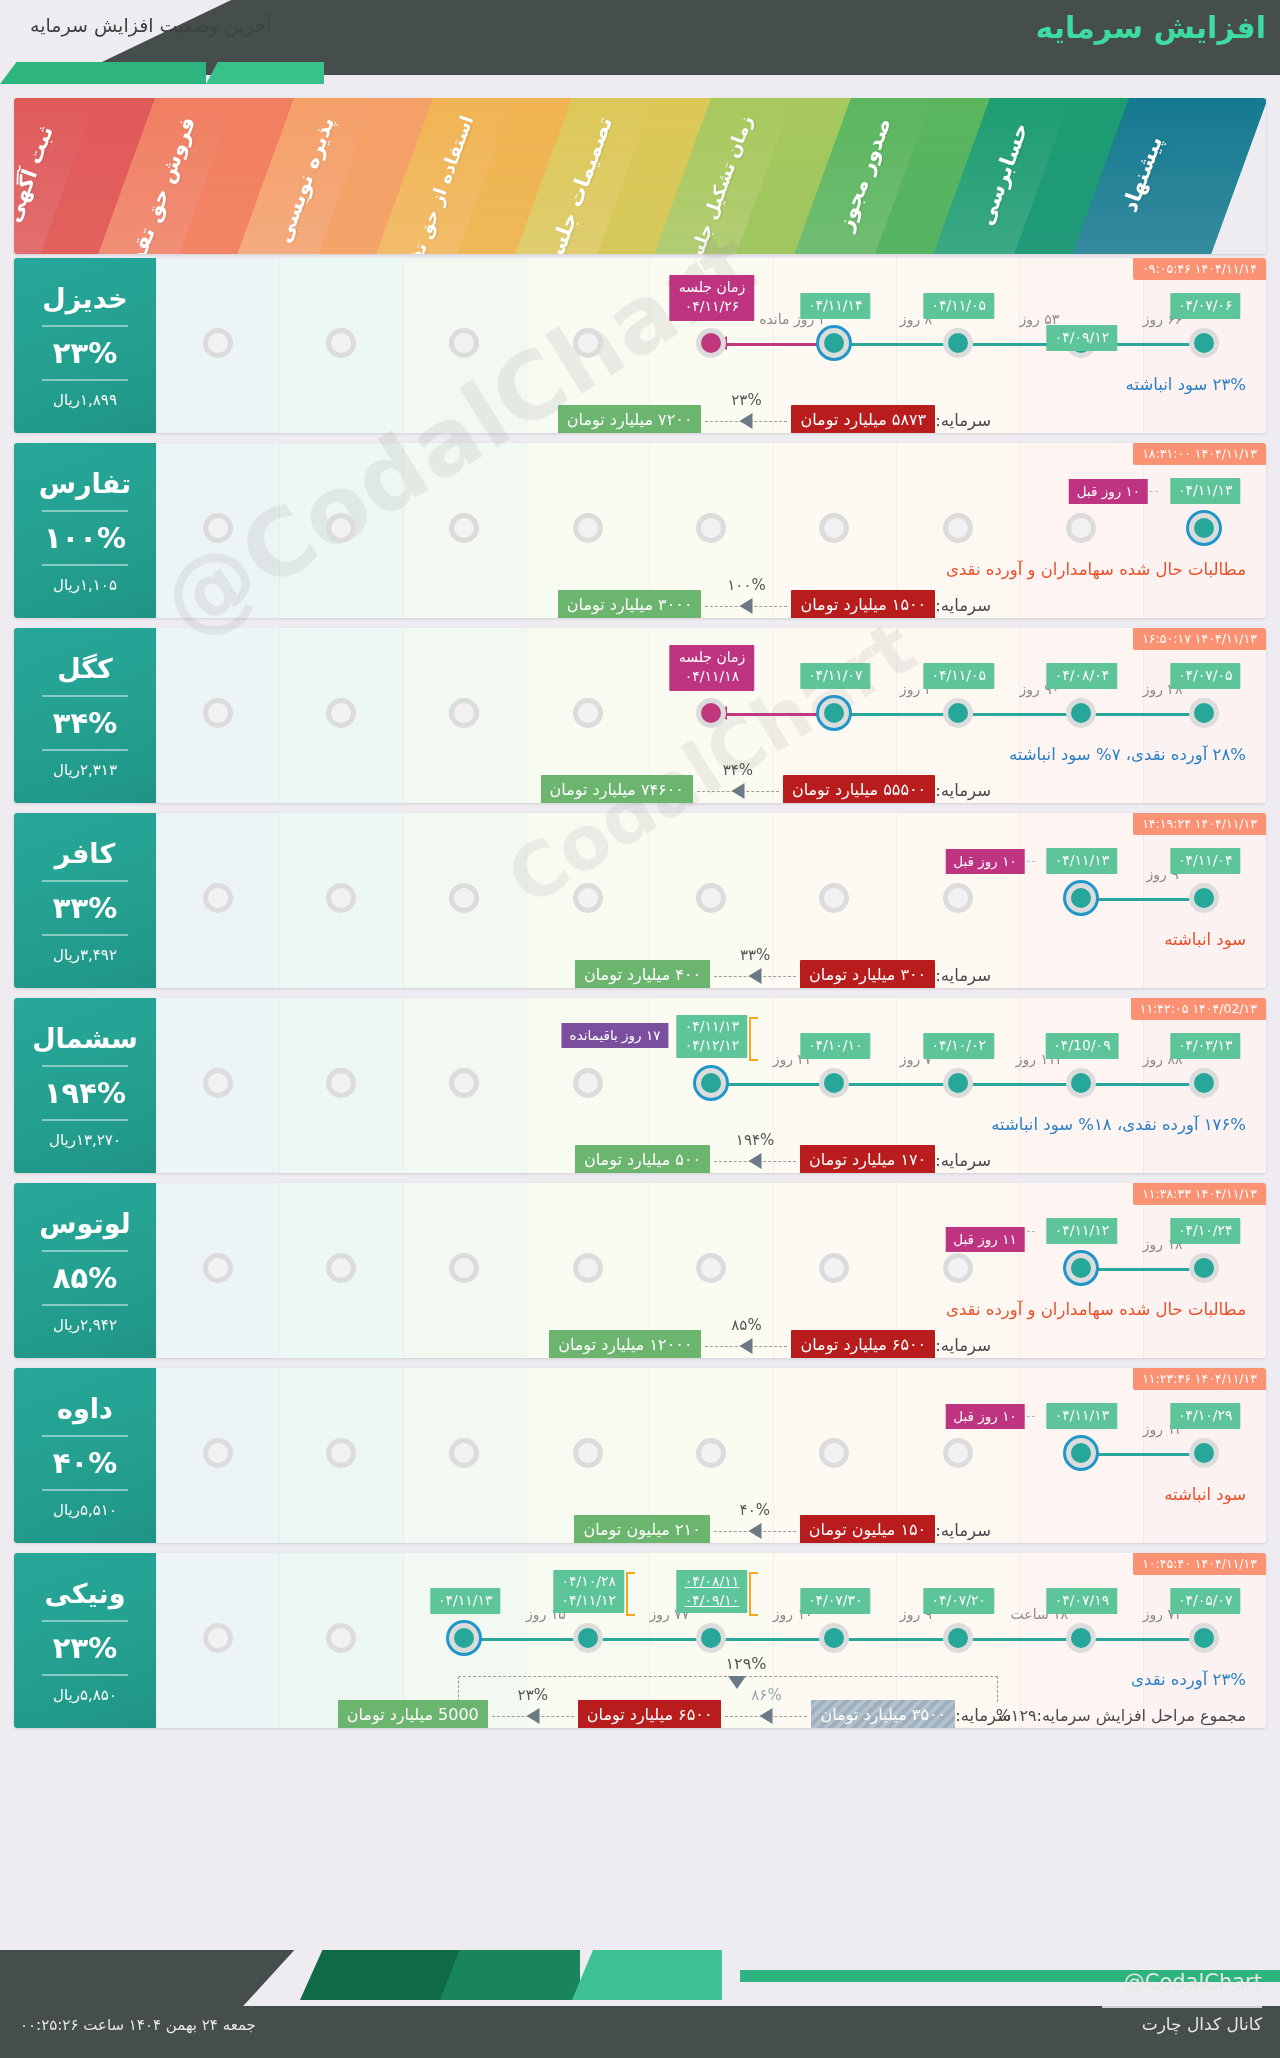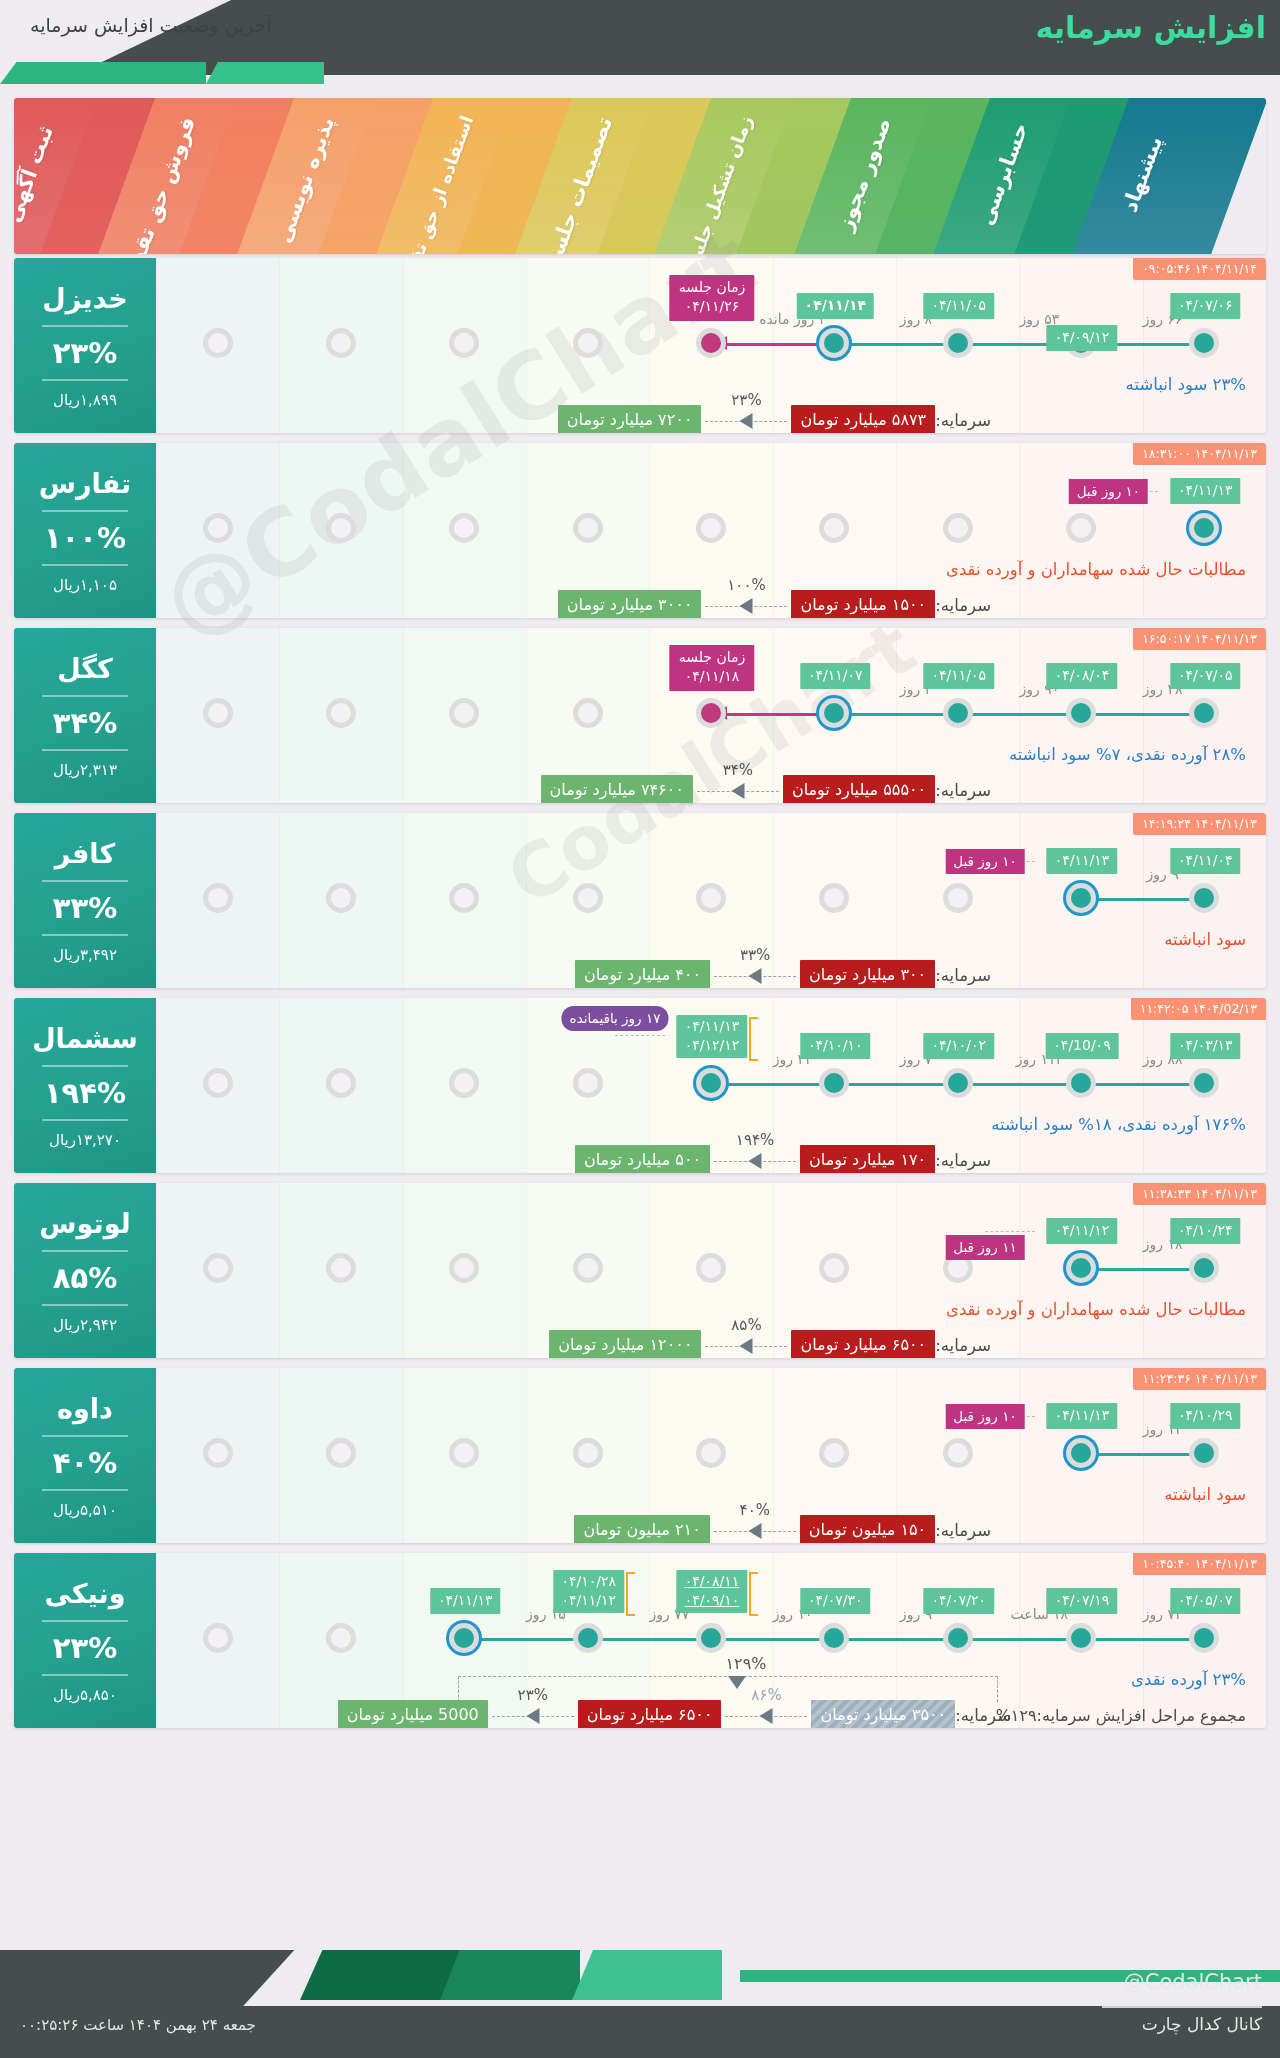--- a/index.html
+++ b/index.html
@@ -260,21 +260,21 @@
           <div class="node empty" style="right: 801.667px; top: 85px; z-index: 3;"></div>
           <div class="node empty" style="right: 925px; top: 85px; z-index: 3;"></div>
           <div class="node empty" style="right: 1048.33px; top: 85px; z-index: 3;"></div>
           <div class="node" style="right: 61.6667px; top: 85px; z-index: 5;"></div>
           <div class="dtbox" style="right: 60.6667px; top: 35px; z-index: 5;">۰۴/۰۷/۰۶</div>
           <div class="node" style="right: 185px; top: 85px; z-index: 5;"></div>
           <div class="dtbox" style="right: 184px; top: 35px; z-index: 5; margin-top: 32px;">۰۴/۰۹/۱۲</div>
           <div class="node" style="right: 308.333px; top: 85px; z-index: 5;"></div>
           <div class="dtbox" style="right: 307.333px; top: 35px; z-index: 5;">۰۴/۱۱/۰۵</div>
           <div class="node cur" style="right: 431.667px; top: 85px; z-index: 5;"></div>
-          <div class="dtbox" style="right: 430.667px; top: 35px; z-index: 5; font-weight: bold;">۰۴/۱۱/۱۴</div>
+          <div class="dtbox" style="right: 430.667px; top: 35px; z-index: 5;">۰۴/۱۱/۱۴</div>
           <div class="node pink" style="right: 555px; top: 85px; z-index: 5;"></div>
           <div class="dtbox meet" style="right: 554px; top: 17px; z-index: 5;">
             <div>زمان جلسه</div>
             <div>۰۴/۱۱/۲۶</div>
           </div>
           <div class="note blue" style="right: 20px; top: 117px;">۲۳% سود انباشته</div>
           <div class="cap" style="right: 270px; top: 147px;">
             <span class="cap-label">سرمایه:</span>
             <span class="chip blue">۵۸۷۳ میلیارد تومان</span>
             <span class="arrow-wrap">
@@ -480,21 +480,21 @@
           <div class="node" style="right: 308.333px; top: 85px; z-index: 5;"></div>
           <div class="dtbox" style="right: 307.333px; top: 35px; z-index: 5;">۰۴/۱۰/۰۲</div>
           <div class="node" style="right: 431.667px; top: 85px; z-index: 5;"></div>
           <div class="dtbox" style="right: 430.667px; top: 35px; z-index: 5;">۰۴/۱۰/۱۰</div>
           <div class="node cur" style="right: 555px; top: 85px; z-index: 5;"></div>
           <div class="dtbox dual" style="right: 554px; top: 17px; z-index: 5;">
             <div>۰۴/۱۱/۱۳</div>
             <div>۰۴/۱۲/۱۲</div>
           </div>
           <div class="bracket" style="right: 508px; top: 19px; height: 44px; z-index: 5;"></div>
-          <div class="badge purple" style="right: 651px; top: 8px; z-index: 5; border-radius: 12px;">۱۷ روز باقیمانده</div>
+          <div class="badge purple" style="right: 651px; top: 25px; z-index: 5;">۱۷ روز باقیمانده</div>
           <div class="dash-h" style="right: 601px; width: 50px; top: 37px; z-index: 4;"></div>
           <div class="note blue" style="right: 20px; top: 117px;">۱۷۶% آورده نقدی، ۱۸% سود انباشته</div>
           <div class="cap" style="right: 270px; top: 147px;">
             <span class="cap-label">سرمایه:</span>
             <span class="chip blue">۱۷۰ میلیارد تومان</span>
             <span class="arrow-wrap">
               <span class="ln"></span>
               <span class="tri"></span>
               <span class="pct">۱۹۴%</span>
             </span>
@@ -529,21 +529,21 @@
           <div class="node empty" style="right: 431.667px; top: 85px; z-index: 3;"></div>
           <div class="node empty" style="right: 555px; top: 85px; z-index: 3;"></div>
           <div class="node empty" style="right: 678.333px; top: 85px; z-index: 3;"></div>
           <div class="node empty" style="right: 801.667px; top: 85px; z-index: 3;"></div>
           <div class="node empty" style="right: 925px; top: 85px; z-index: 3;"></div>
           <div class="node empty" style="right: 1048.33px; top: 85px; z-index: 3;"></div>
           <div class="node" style="right: 61.6667px; top: 85px; z-index: 5;"></div>
           <div class="dtbox" style="right: 60.6667px; top: 35px; z-index: 5;">۰۴/۱۰/۲۴</div>
           <div class="node cur" style="right: 185px; top: 85px; z-index: 5;"></div>
           <div class="dtbox" style="right: 184px; top: 35px; z-index: 5;">۰۴/۱۱/۱۲</div>
-          <div class="badge" style="right: 281px; top: 52px; z-index: 5;">۱۱ روز قبل</div>
+          <div class="badge" style="right: 281px; top: 44px; z-index: 5;">۱۱ روز قبل</div>
           <div class="dash-h" style="right: 231px; width: 50px; top: 48px; z-index: 4;"></div>
           <div class="note red" style="right: 20px; top: 117px;">مطالبات حال شده سهامداران و آورده نقدی</div>
           <div class="cap" style="right: 270px; top: 147px;">
             <span class="cap-label">سرمایه:</span>
             <span class="chip blue">۶۵۰۰ میلیارد تومان</span>
             <span class="arrow-wrap">
               <span class="ln"></span>
               <span class="tri"></span>
               <span class="pct">۸۵%</span>
             </span>

